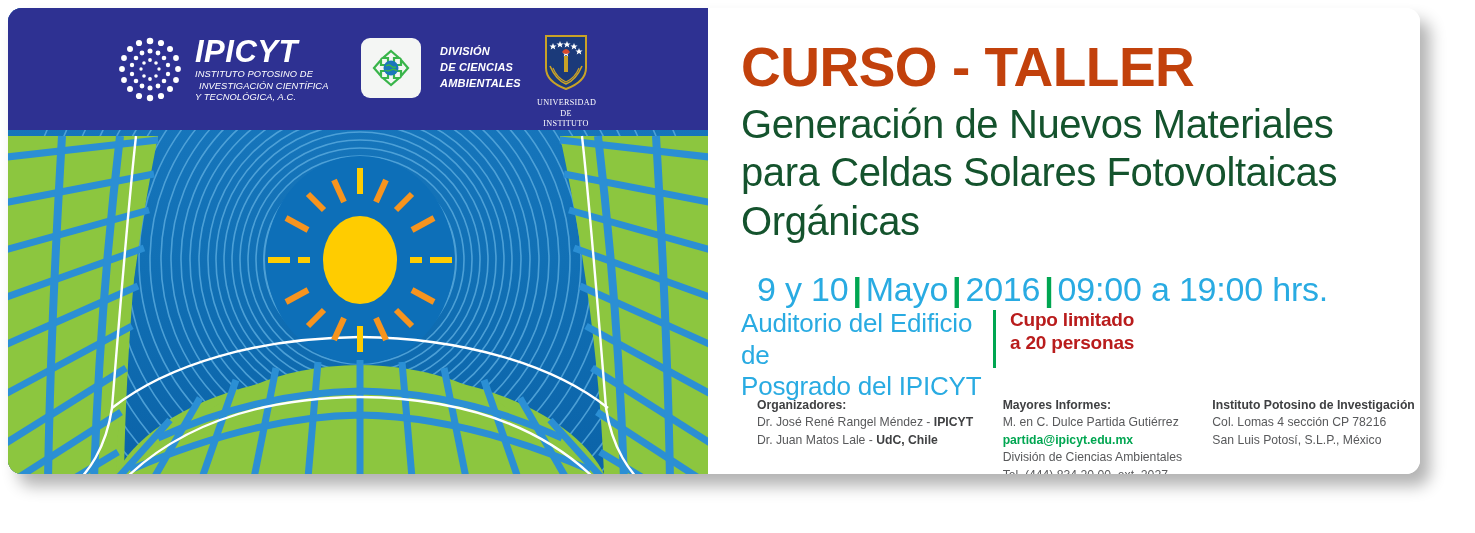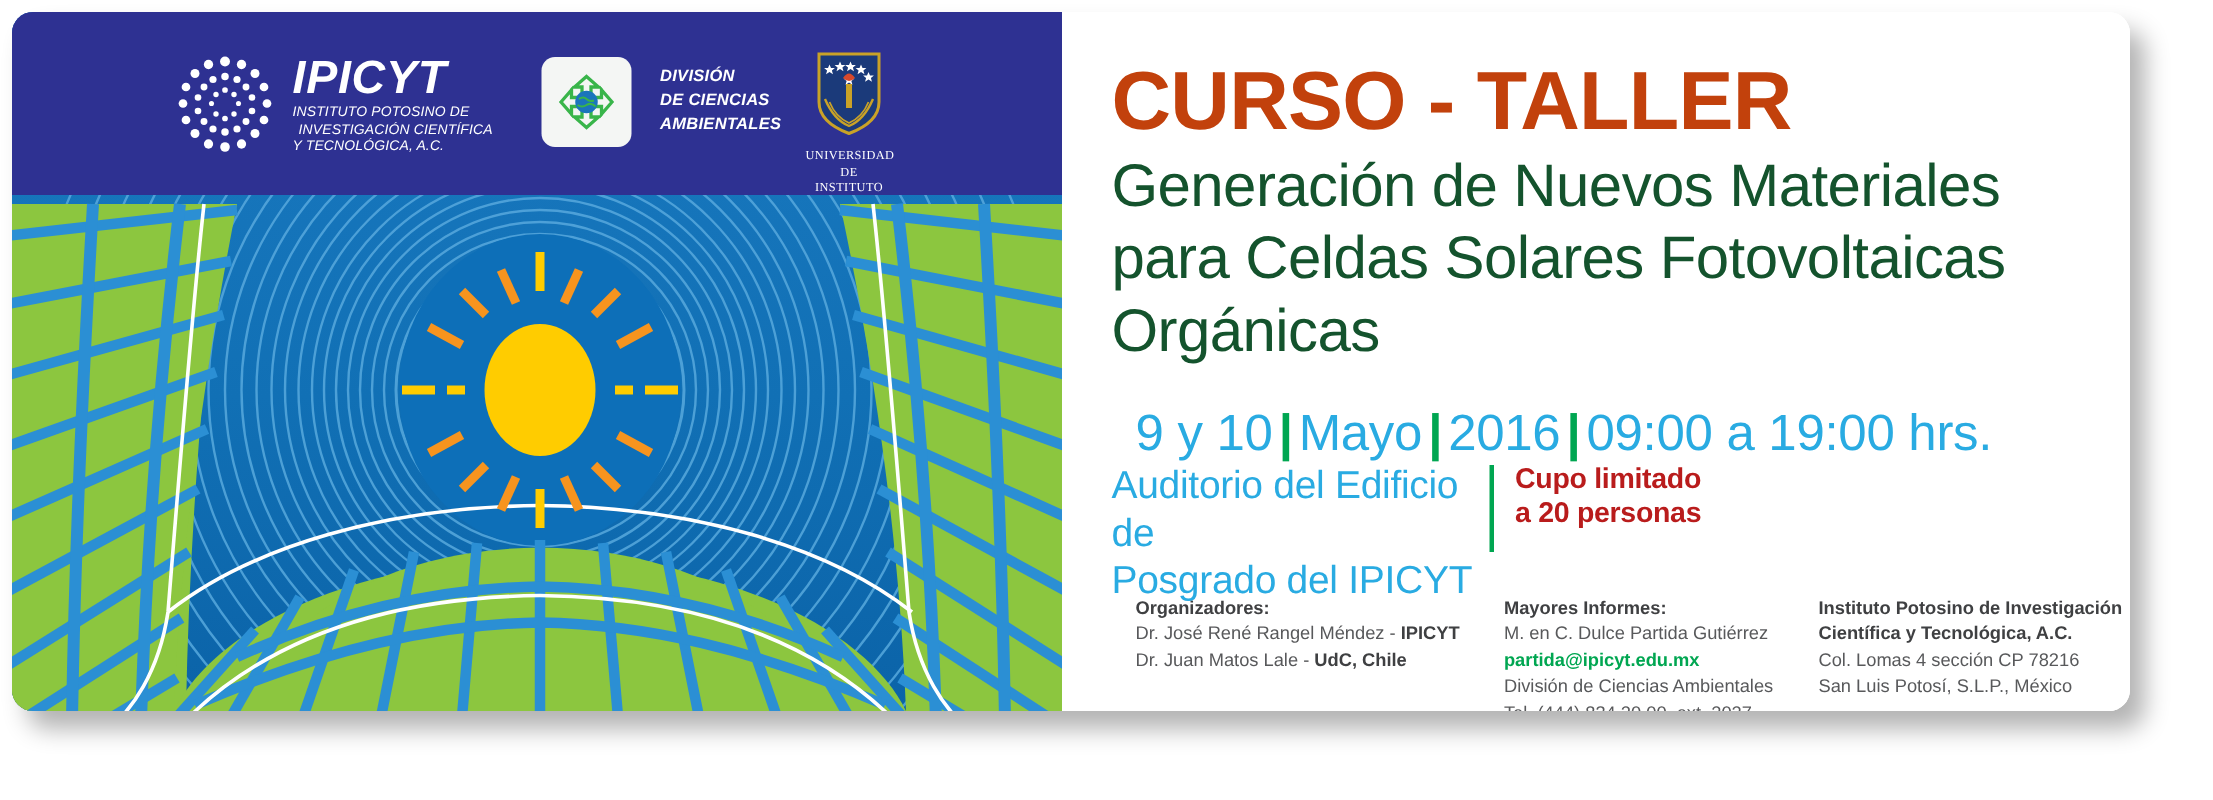--- a/index.html
+++ b/index.html
@@ -517,20 +517,19 @@
         <div class="fcol fcol-2">
           <div class="line b">Mayores Informes:</div>
           <div class="line">M. en C. Dulce Partida Gutiérrez</div>
           <div class="line green">partida@ipicyt.edu.mx</div>
           <div class="line">División de Ciencias Ambientales</div>
           <div class="line">Tel. (444) 834 20 00, ext. 2027</div>
         </div>
 
         <div class="fcol fcol-3">
           <div class="line b">Instituto Potosino de Investigación</div>
-          <div class="line b">Científica y Tecnológica, A.C.</div>
           <div class="line">Col. Lomas 4 sección CP 78216</div>
           <div class="line">San Luis Potosí, S.L.P., México</div>
         </div>
       </div>
     </div>
   </div>
 </div>
 
 </body></html>

